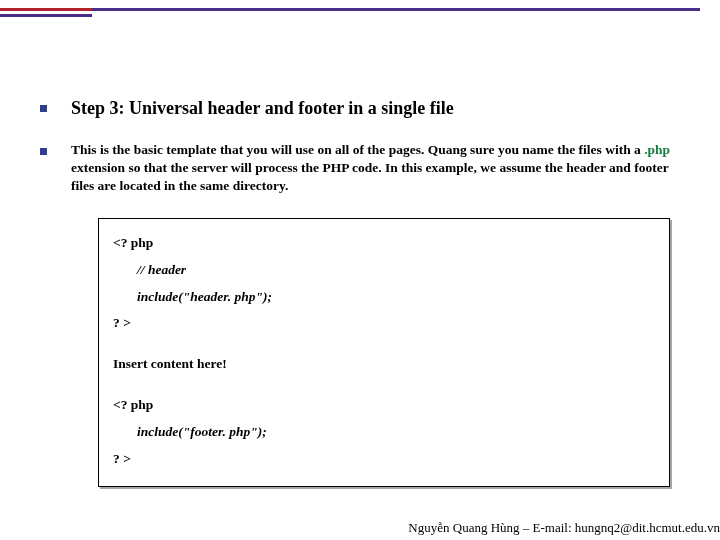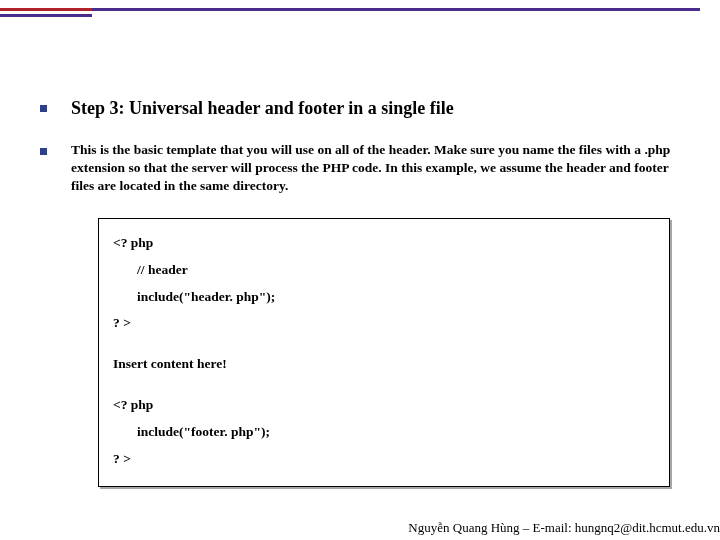--- a/index.html
+++ b/index.html
@@ -67,35 +67,35 @@
   .step-heading {
     font-size: 18px;
     font-weight: bold;
   }
   .desc {
     font-size: 13.5px;
     font-weight: bold;
     line-height: 1.35;
   }
   .desc .hl {
-    color: #000000;
+    color: #15803d;
     font-weight: bold;
   }
   .code-box {
     margin-left: 58px;
     margin-right: 10px;
     border: 1.5px solid #000;
     padding: 14px 14px 10px 14px;
     font-size: 13.5px;
     font-weight: bold;
     line-height: 1.55;
     box-shadow: 2px 2px 0 rgba(0,0,0,0.35);
   }
   .code-box .code-line { margin-bottom: 6px; }
-  .code-box .indent { padding-left: 24px; }
+  .code-box .indent { padding-left: 24px; font-style: italic; }
   .code-box .gap { height: 14px; }
   .footer-text {
     position: absolute;
     bottom: 4px;
     left: 0;
     width: 100%;
     text-align: right;
     font-size: 13px;
   }
 </style>
@@ -113,21 +113,21 @@
 <div class="body-area">
 
   <div class="bullet-row">
     <div class="bullet-sq"></div>
     <div class="step-heading">Step 3: Universal header and footer in a single file</div>
   </div>
 
   <div class="bullet-row">
     <div class="bullet-sq"></div>
     <div class="desc">
-      <span>This is the basic template that you will use on all of the header. Make sure you name the files with a </span><span class="hl">.php</span><span> extension so that the server will process the PHP code. In this example, we assume the header and footer files are located in the same directory.</span>
+      <span>This is the basic template that you will use on all of the pages. Quang sure you name the files with a </span><span class="hl">.php</span><span> extension so that the server will process the PHP code. In this example, we assume the header and footer files are located in the same directory.</span>
     </div>
   </div>
 
   <div class="code-box">
     <div class="code-line">&lt;? php</div>
     <div class="code-line indent">// header</div>
     <div class="code-line indent">include("header. php");</div>
     <div class="code-line">? &gt;</div>
     <div class="gap"></div>
     <div class="code-line">Insert content here!</div>

